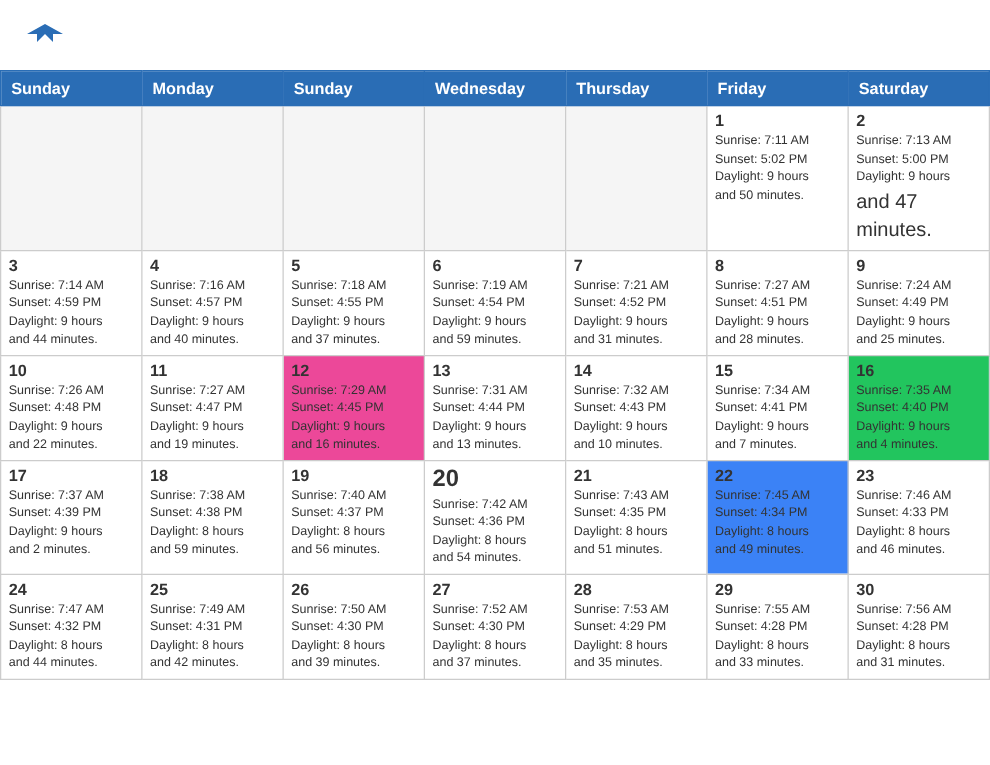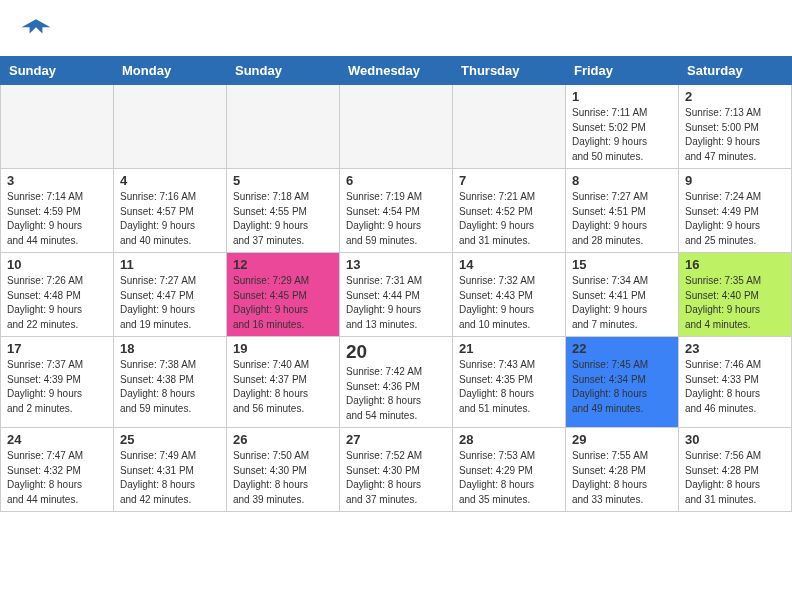--- a/index.html
+++ b/index.html
@@ -51,21 +51,21 @@
           <div style="font-size: 10px; line-height: 1.45; color: rgb(51, 51, 51);">Sunrise: 7:11 AM</div>
           <div style="font-size: 10px; line-height: 1.45; color: rgb(51, 51, 51);">Sunset: 5:02 PM</div>
           <div style="font-size: 10px; line-height: 1.45; color: rgb(51, 51, 51);">Daylight: 9 hours</div>
           <div style="font-size: 10px; line-height: 1.45; color: rgb(51, 51, 51);">and 50 minutes.</div>
         </td>
         <td style="border: 1px solid rgb(204, 204, 204); vertical-align: top; padding: 4px 6px; font-size: 10.5px; color: rgb(51, 51, 51); height: 78px; width: calc(14.2857%); background: rgb(255, 255, 255);">
           <span style="font-size: 13px; font-weight: bold; display: block; margin-bottom: 2px;">2</span>
           <div style="font-size: 10px; line-height: 1.45; color: rgb(51, 51, 51);">Sunrise: 7:13 AM</div>
           <div style="font-size: 10px; line-height: 1.45; color: rgb(51, 51, 51);">Sunset: 5:00 PM</div>
           <div style="font-size: 10px; line-height: 1.45; color: rgb(51, 51, 51);">Daylight: 9 hours</div>
-          <div style="font-size: 10px; line-height: 1.45; color: rgb(51, 51, 51);">and 47 minutes.</div>
+          <div style="font-size: 16px; line-height: 1.45; color: rgb(51, 51, 51);">and 47 minutes.</div>
         </td>
       </tr>
       <tr>
         <td style="border: 1px solid rgb(204, 204, 204); vertical-align: top; padding: 4px 6px; font-size: 10.5px; color: rgb(51, 51, 51); height: 78px; width: calc(14.2857%); background: rgb(255, 255, 255);">
           <span style="font-size: 13px; font-weight: bold; display: block; margin-bottom: 2px;">3</span>
           <div style="font-size: 10px; line-height: 1.45; color: rgb(51, 51, 51);">Sunrise: 7:14 AM</div>
           <div style="font-size: 10px; line-height: 1.45; color: rgb(51, 51, 51);">Sunset: 4:59 PM</div>
           <div style="font-size: 10px; line-height: 1.45; color: rgb(51, 51, 51);">Daylight: 9 hours</div>
           <div style="font-size: 10px; line-height: 1.45; color: rgb(51, 51, 51);">and 44 minutes.</div>
         </td>
@@ -148,21 +148,21 @@
           <div style="font-size: 10px; line-height: 1.45; color: rgb(51, 51, 51);">Daylight: 9 hours</div>
           <div style="font-size: 10px; line-height: 1.45; color: rgb(51, 51, 51);">and 10 minutes.</div>
         </td>
         <td style="border: 1px solid rgb(204, 204, 204); vertical-align: top; padding: 4px 6px; font-size: 10.5px; color: rgb(51, 51, 51); height: 78px; width: calc(14.2857%); background: rgb(255, 255, 255);">
           <span style="font-size: 13px; font-weight: bold; display: block; margin-bottom: 2px;">15</span>
           <div style="font-size: 10px; line-height: 1.45; color: rgb(51, 51, 51);">Sunrise: 7:34 AM</div>
           <div style="font-size: 10px; line-height: 1.45; color: rgb(51, 51, 51);">Sunset: 4:41 PM</div>
           <div style="font-size: 10px; line-height: 1.45; color: rgb(51, 51, 51);">Daylight: 9 hours</div>
           <div style="font-size: 10px; line-height: 1.45; color: rgb(51, 51, 51);">and 7 minutes.</div>
         </td>
-        <td style="border: 1px solid rgb(204, 204, 204); vertical-align: top; padding: 4px 6px; font-size: 10.5px; color: rgb(51, 51, 51); height: 78px; width: calc(14.2857%); background: #bef264;">
+        <td style="border: 1px solid rgb(204, 204, 204); vertical-align: top; padding: 4px 6px; font-size: 10.5px; color: rgb(51, 51, 51); height: 78px; width: calc(14.2857%); background: #22c55e;">
           <span style="font-size: 13px; font-weight: bold; display: block; margin-bottom: 2px;">16</span>
           <div style="font-size: 10px; line-height: 1.45; color: rgb(51, 51, 51);">Sunrise: 7:35 AM</div>
           <div style="font-size: 10px; line-height: 1.45; color: rgb(51, 51, 51);">Sunset: 4:40 PM</div>
           <div style="font-size: 10px; line-height: 1.45; color: rgb(51, 51, 51);">Daylight: 9 hours</div>
           <div style="font-size: 10px; line-height: 1.45; color: rgb(51, 51, 51);">and 4 minutes.</div>
         </td>
       </tr>
       <tr>
         <td style="border: 1px solid rgb(204, 204, 204); vertical-align: top; padding: 4px 6px; font-size: 10.5px; color: rgb(51, 51, 51); height: 78px; width: calc(14.2857%); background: rgb(255, 255, 255);">
           <span style="font-size: 13px; font-weight: bold; display: block; margin-bottom: 2px;">17</span>

